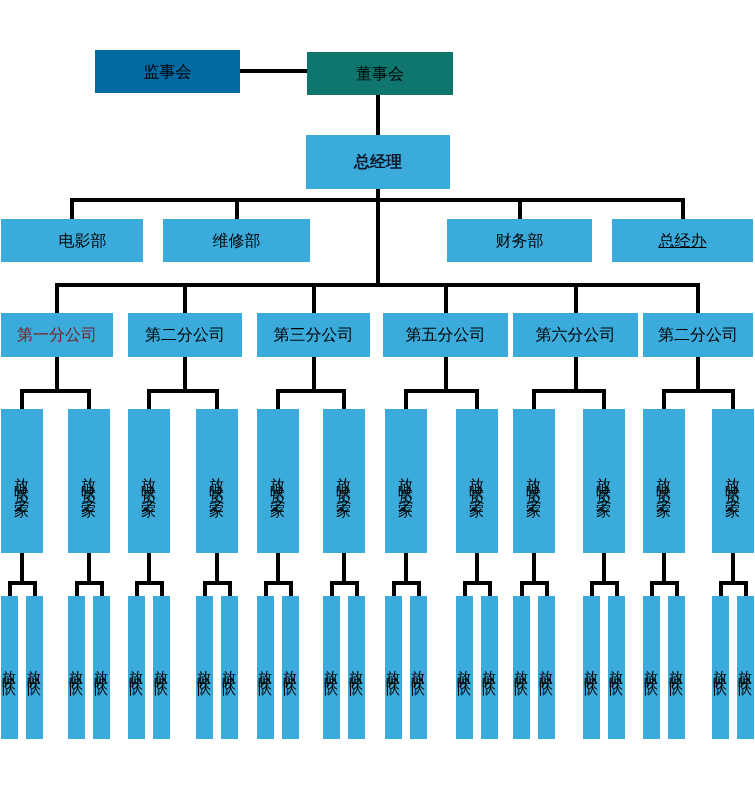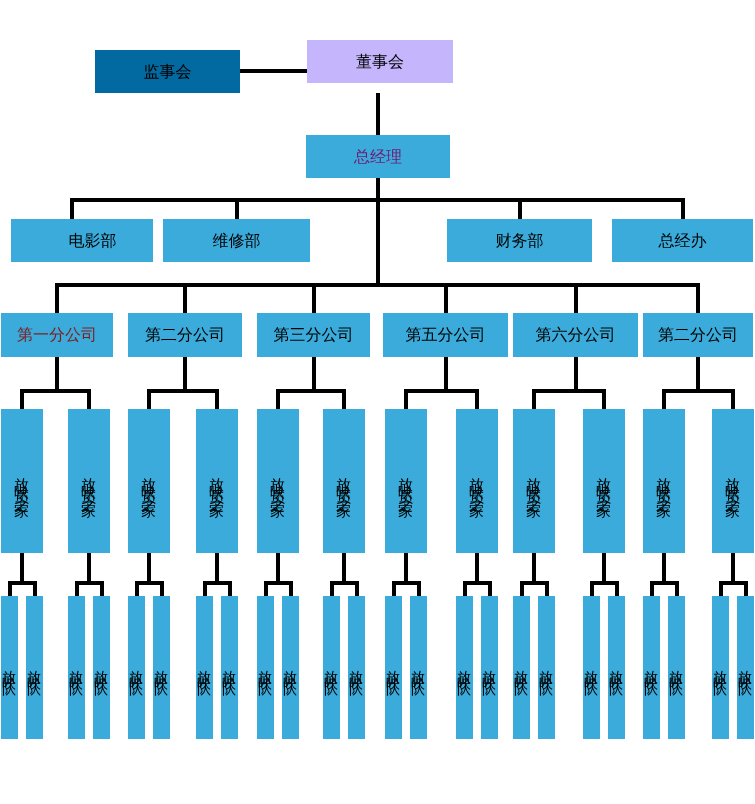--- a/index.html
+++ b/index.html
@@ -111,26 +111,26 @@
     <div class="conn" style="left: 614.5px; top: 581px; width: 4px; height: 15px; background: rgb(0, 0, 0);"></div>
     <div class="conn" style="left: 662px; top: 553px; width: 4px; height: 32px; background: rgb(0, 0, 0);"></div>
     <div class="conn" style="left: 649.5px; top: 581px; width: 29px; height: 4px; background: rgb(0, 0, 0);"></div>
     <div class="conn" style="left: 649.5px; top: 581px; width: 4px; height: 15px; background: rgb(0, 0, 0);"></div>
     <div class="conn" style="left: 674.5px; top: 581px; width: 4px; height: 15px; background: rgb(0, 0, 0);"></div>
     <div class="conn" style="left: 731px; top: 553px; width: 4px; height: 32px; background: rgb(0, 0, 0);"></div>
     <div class="conn" style="left: 718.5px; top: 581px; width: 29px; height: 4px; background: rgb(0, 0, 0);"></div>
     <div class="conn" style="left: 718.5px; top: 581px; width: 4px; height: 15px; background: rgb(0, 0, 0);"></div>
     <div class="conn" style="left: 743.5px; top: 581px; width: 4px; height: 15px; background: rgb(0, 0, 0);"></div>
     <div class="node" style="left: 95px; top: 50px; width: 145px; height: 43px; background: #0369a1; color: rgb(0, 0, 0);">监事会</div>
-    <div class="node" style="left: 307px; top: 40px; width: 146px; height: 43px; background: #c4b5fd; color: rgb(0, 0, 0);">董事会</div>
-    <div class="node" style="left: 306px; top: 135px; width: 144px; height: 43px; background: rgb(58, 171, 218); color: #701a75;">总经理</div>
-    <div class="node" style="left: 11px; top: 219px; width: 142px; height: 43px; background: rgb(58, 171, 218); color: rgb(0, 0, 0); padding-left: 21px;">电影部</div>
+    <div class="node" style="left: 307px; top: 52px; width: 146px; height: 43px; background: #0f766e; color: rgb(0, 0, 0);">董事会</div>
+    <div class="node" style="left: 306px; top: 135px; width: 144px; height: 54px; background: rgb(58, 171, 218); color: #0f172a; font-weight: bold;">总经理</div>
+    <div class="node" style="left: 1px; top: 219px; width: 142px; height: 43px; background: rgb(58, 171, 218); color: rgb(0, 0, 0); padding-left: 21px;">电影部</div>
     <div class="node" style="left: 163px; top: 219px; width: 147px; height: 43px; background: rgb(58, 171, 218); color: rgb(0, 0, 0);">维修部</div>
     <div class="node" style="left: 447px; top: 219px; width: 145px; height: 43px; background: rgb(58, 171, 218); color: rgb(0, 0, 0);">财务部</div>
-    <div class="node" style="left: 612px; top: 219px; width: 141px; height: 43px; background: rgb(58, 171, 218); color: rgb(0, 0, 0);">总经办</div>
+    <div class="node" style="left: 612px; top: 219px; width: 141px; height: 43px; background: rgb(58, 171, 218); color: rgb(0, 0, 0); text-decoration: underline;">总经办</div>
     <div class="node" style="left: 1px; top: 313px; width: 112px; height: 44px; background: rgb(58, 171, 218); color: #7f1d1d;">第一分公司</div>
     <div class="node vnode" style="left: 1px; top: 409px; width: 42px; height: 144px; background: rgb(58, 171, 218); color: rgb(0, 0, 0);">
       <span>放映员之家</span>
     </div>
     <div class="node vnode team-node" style="left: 1px; top: 596px; width: 17px; height: 143px; background: rgb(58, 171, 218); color: rgb(0, 0, 0);">
       <span>放映队</span>
     </div>
     <div class="node vnode team-node" style="left: 26px; top: 596px; width: 17px; height: 143px; background: rgb(58, 171, 218); color: rgb(0, 0, 0);">
       <span>放映队</span>
     </div>

